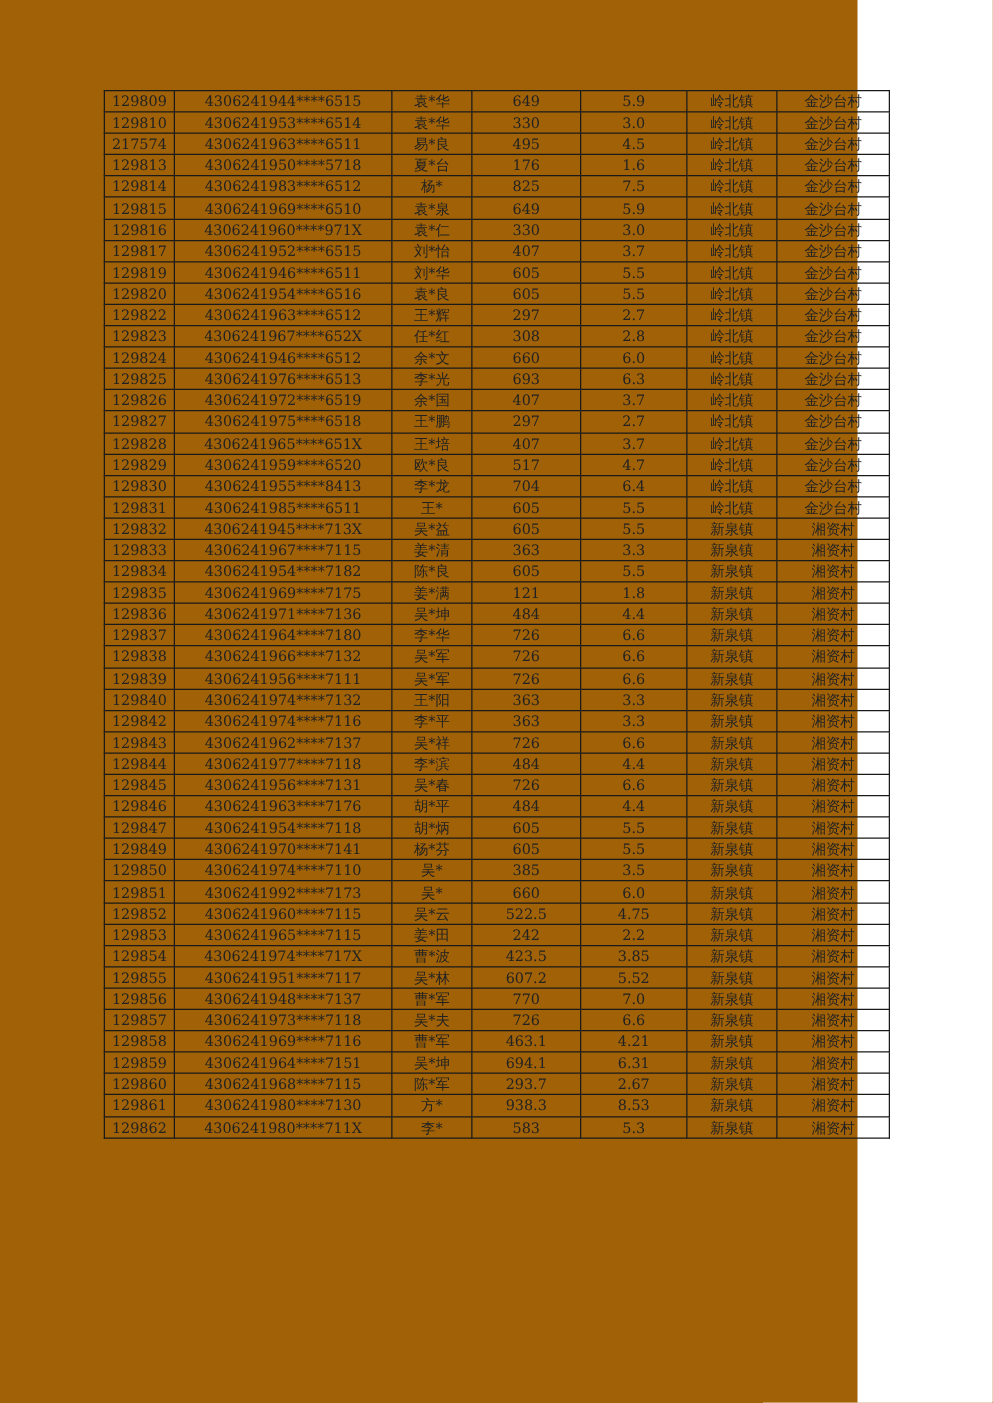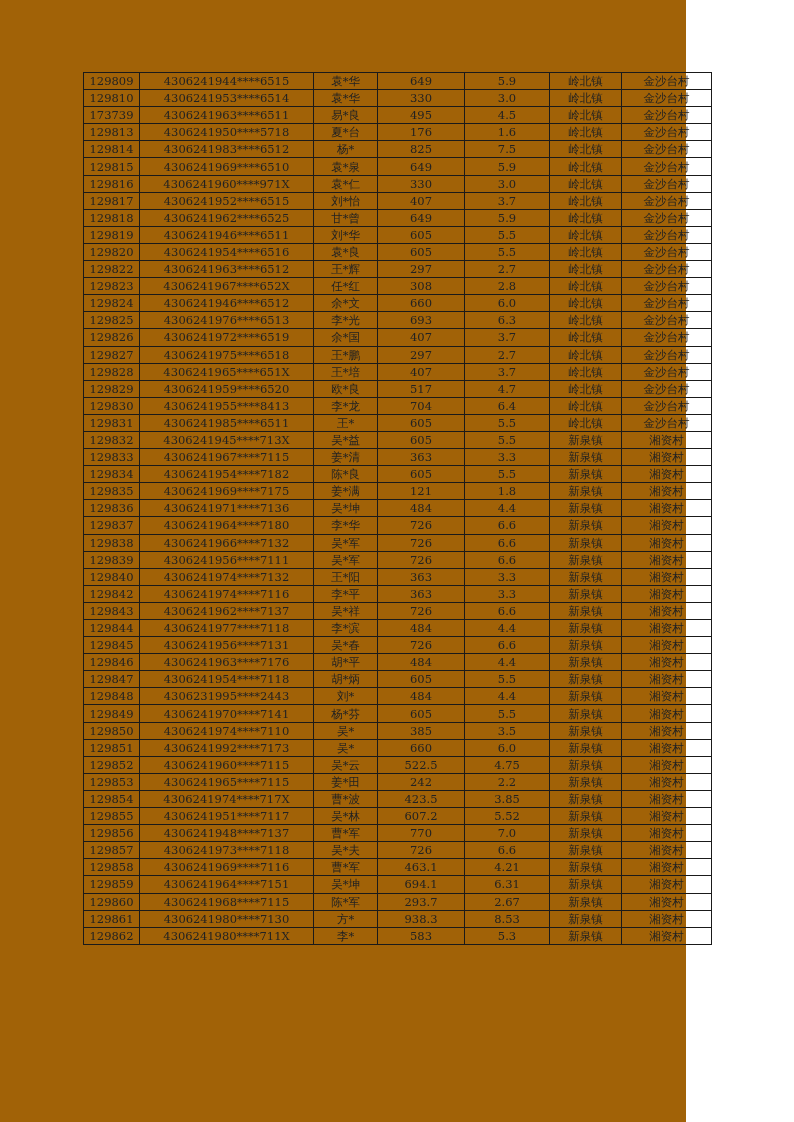--- a/index.html
+++ b/index.html
@@ -60,21 +60,21 @@
         <tr>
           <td>129810</td>
           <td>4306241953****6514</td>
           <td>袁*华</td>
           <td>330</td>
           <td>3.0</td>
           <td>岭北镇</td>
           <td>金沙台村</td>
         </tr>
         <tr>
-          <td>173739</td>
+          <td>217574</td>
           <td>4306241963****6511</td>
           <td>易*良</td>
           <td>495</td>
           <td>4.5</td>
           <td>岭北镇</td>
           <td>金沙台村</td>
         </tr>
         <tr>
           <td>129813</td>
           <td>4306241950****5718</td>
@@ -114,29 +114,20 @@
         <tr>
           <td>129817</td>
           <td>4306241952****6515</td>
           <td>刘*怡</td>
           <td>407</td>
           <td>3.7</td>
           <td>岭北镇</td>
           <td>金沙台村</td>
         </tr>
         <tr>
-          <td>129818</td>
-          <td>4306241962****6525</td>
-          <td>甘*曾</td>
-          <td>649</td>
-          <td>5.9</td>
-          <td>岭北镇</td>
-          <td>金沙台村</td>
-        </tr>
-        <tr>
           <td>129819</td>
           <td>4306241946****6511</td>
           <td>刘*华</td>
           <td>605</td>
           <td>5.5</td>
           <td>岭北镇</td>
           <td>金沙台村</td>
         </tr>
         <tr>
           <td>129820</td>
@@ -366,29 +357,20 @@
         <tr>
           <td>129847</td>
           <td>4306241954****7118</td>
           <td>胡*炳</td>
           <td>605</td>
           <td>5.5</td>
           <td>新泉镇</td>
           <td>湘资村</td>
         </tr>
         <tr>
-          <td>129848</td>
-          <td>4306231995****2443</td>
-          <td>刘*</td>
-          <td>484</td>
-          <td>4.4</td>
-          <td>新泉镇</td>
-          <td>湘资村</td>
-        </tr>
-        <tr>
           <td>129849</td>
           <td>4306241970****7141</td>
           <td>杨*芬</td>
           <td>605</td>
           <td>5.5</td>
           <td>新泉镇</td>
           <td>湘资村</td>
         </tr>
         <tr>
           <td>129850</td>

